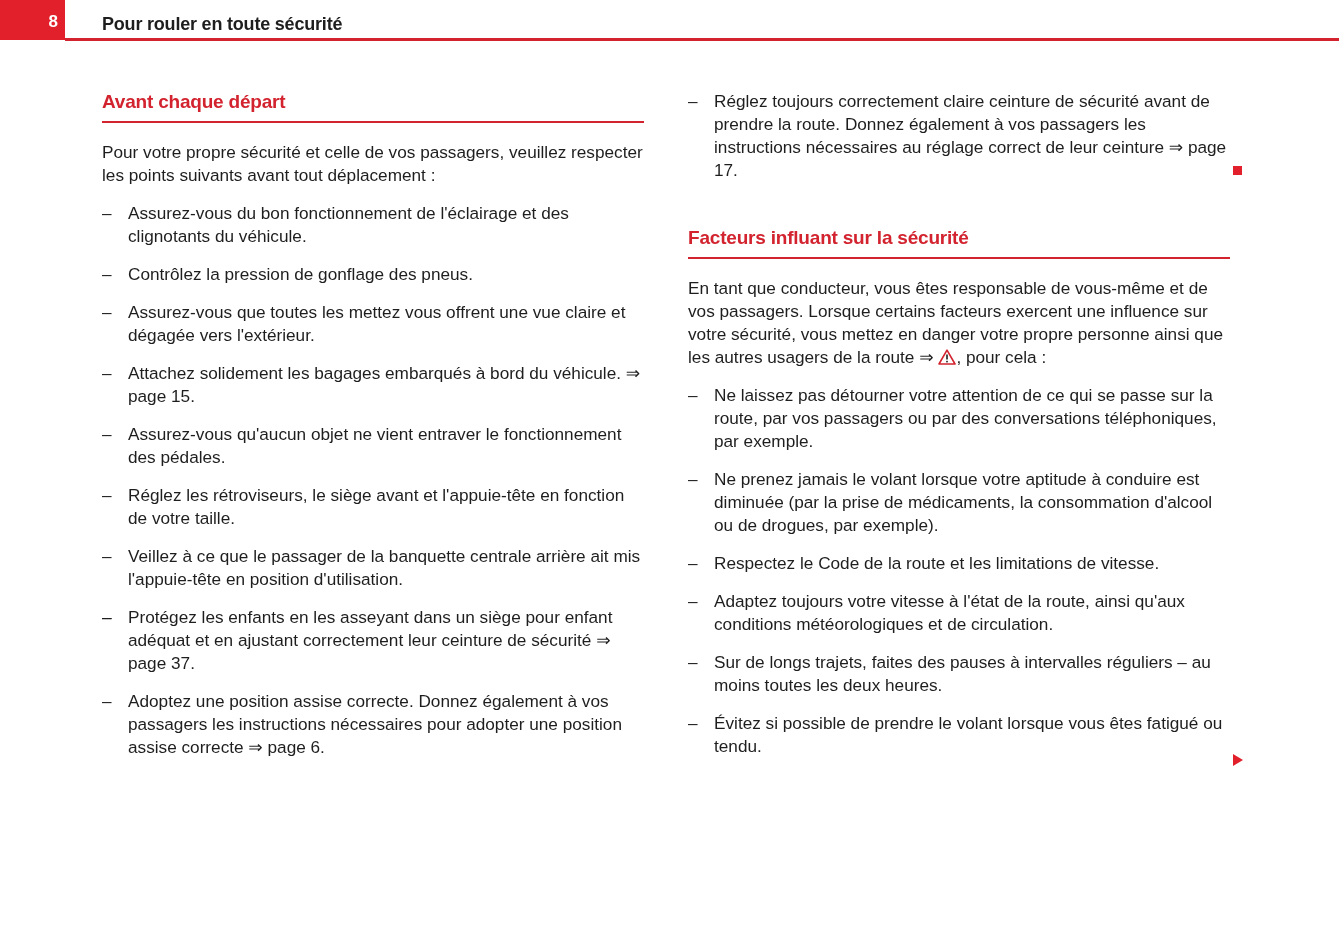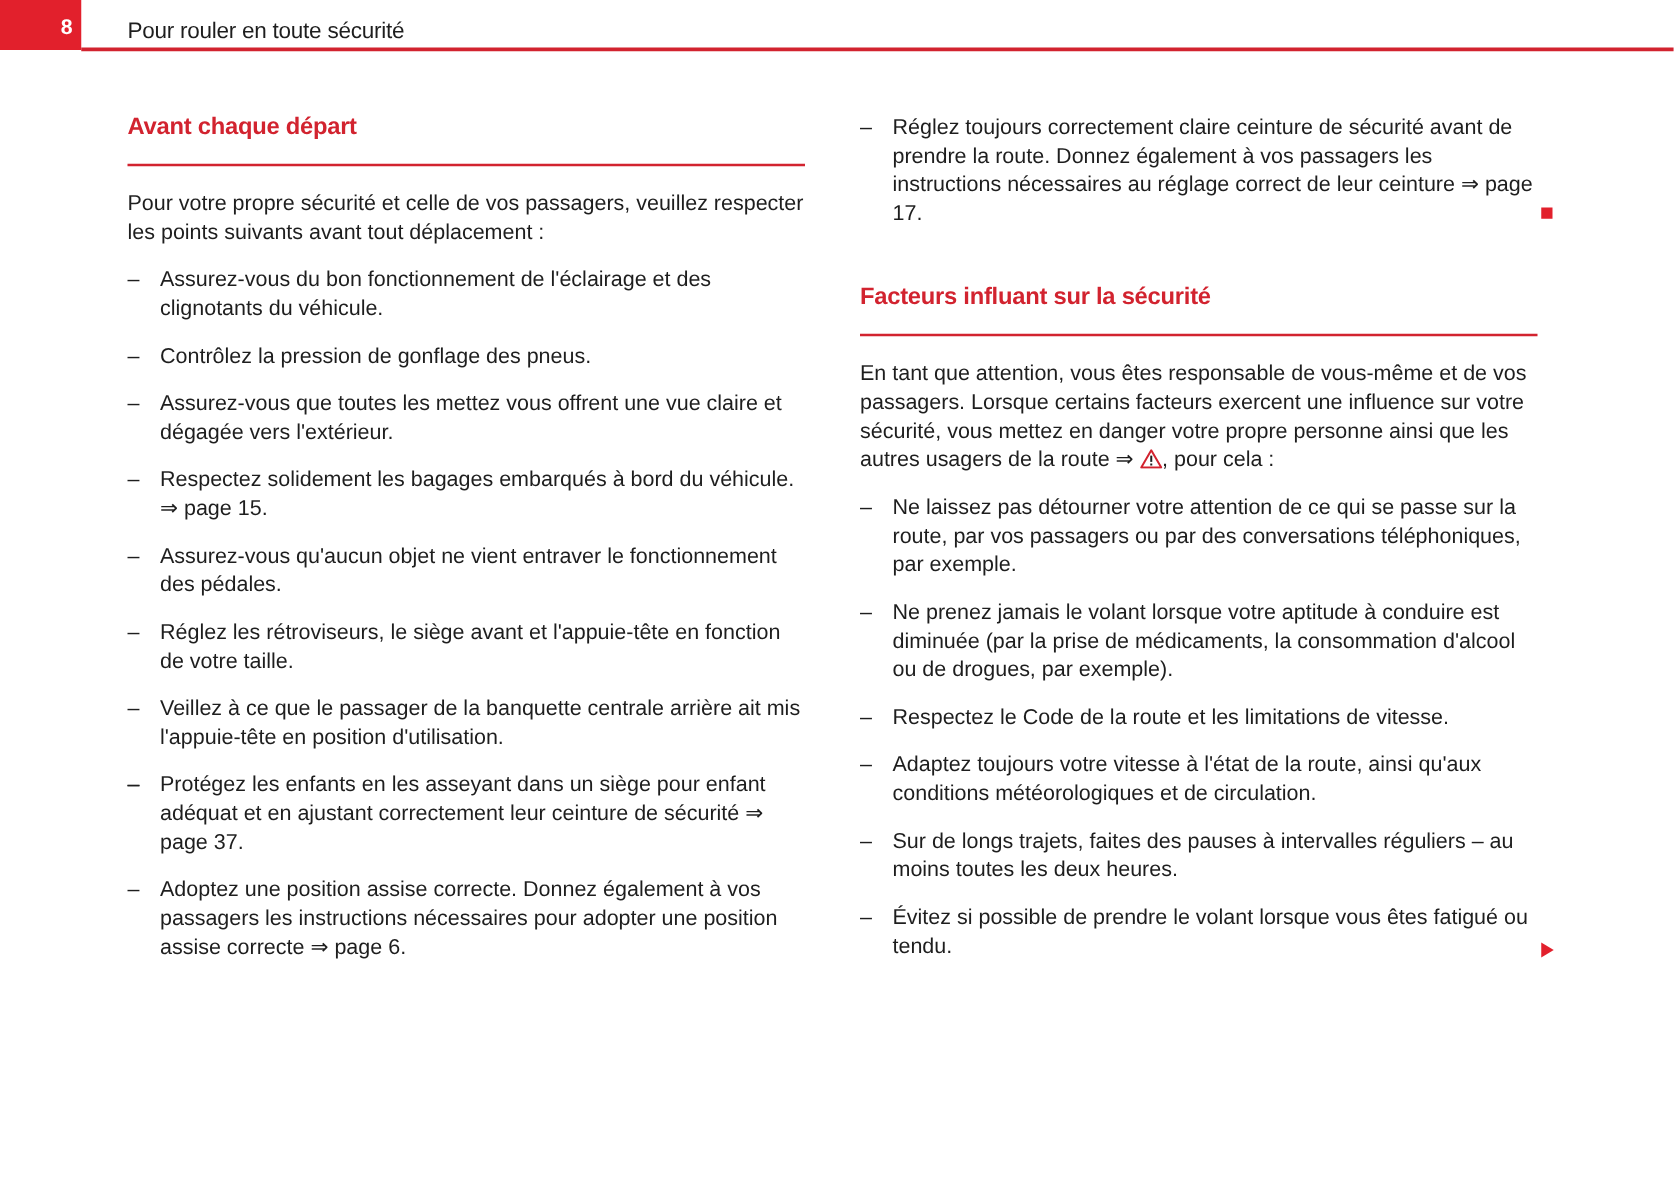--- a/index.html
+++ b/index.html
@@ -2,27 +2,27 @@
 <html><head>
 <meta charset="utf-8">
 <style>
   html, body { margin:0; padding:0; background:#ffffff; }
   body { width:1339px; height:945px; position:relative; overflow:hidden;
          font-family:"Liberation Sans", sans-serif; color:#1e1e1e; }
   .header-band { position:absolute; left:0; top:0; width:65px; height:40px; background:#e2202c; }
   .page-num { position:absolute; left:0; top:12px; width:58px; text-align:right;
               color:#fff; font-weight:bold; font-size:17px; }
   .header-line { position:absolute; left:65px; top:38px; right:0; height:3px; background:#d2232f; }
-  .running-title { position:absolute; left:102px; top:14px; font-size:18px; font-weight:normal;
+  .running-title { position:absolute; left:102px; top:14px; font-size:18px; font-weight:bold;
                    color:#1e1e1e; letter-spacing:-0.2px; }
   .col { position:absolute; font-size:17.2px; line-height:23px; }
   .col-left { left:102px; top:90px; width:542px; }
   .col-right { left:688px; top:90px; width:542px; }
   .section-title { color:#d2232f; font-weight:bold; font-size:19px; letter-spacing:-0.2px;
-                   padding-bottom:17px; border-bottom:2px solid #d2232f; margin:0 0 18px 0; line-height:24px; }
+                   padding-bottom:7px; border-bottom:2px solid #d2232f; margin:0 0 18px 0; line-height:24px; }
   p.intro { margin:0 0 15px 0; }
   ul.dash { list-style:none; margin:0; padding:0; }
   ul.dash li { position:relative; padding-left:26px; margin-bottom:15px; }
   ul.dash li .dash-mark { position:absolute; left:0; top:0; }
   .warn-icon { display:inline-block; width:18px; height:16px; vertical-align:-2px; }
   .end-square { position:absolute; left:1233px; top:166px; width:9px; height:9px; background:#e2202c; }
   .continue-arrow { position:absolute; left:1233px; top:754px; width:0; height:0;
                     border-top:6px solid transparent; border-bottom:6px solid transparent;
                     border-left:10px solid #e2202c; }
 </style>
@@ -34,36 +34,36 @@
 <div class="header-line"></div>
 <div class="running-title">Pour rouler en toute sécurité</div>
 
 <div class="col col-left">
   <h2 class="section-title">Avant chaque départ</h2>
   <p class="intro">Pour votre propre sécurité et celle de vos passagers, veuillez respecter les points suivants avant tout déplacement :</p>
   <ul class="dash">
     <li><span class="dash-mark">–</span><span>Assurez-vous du bon fonctionnement de l'éclairage et des clignotants du véhicule.</span></li>
     <li><span class="dash-mark">–</span><span>Contrôlez la pression de gonflage des pneus.</span></li>
     <li><span class="dash-mark">–</span><span>Assurez-vous que toutes les mettez vous offrent une vue claire et dégagée vers l'extérieur.</span></li>
-    <li><span class="dash-mark">–</span><span>Respectez solidement les bagages embarqués à bord du véhicule. </span><span>⇒ page 15.</span></li>
+    <li><span class="dash-mark">–</span><span>Attachez solidement les bagages embarqués à bord du véhicule. </span><span>⇒ page 15.</span></li>
     <li><span class="dash-mark">–</span><span>Assurez-vous qu'aucun objet ne vient entraver le fonctionnement des pédales.</span></li>
     <li><span class="dash-mark">–</span><span>Réglez les rétroviseurs, le siège avant et l'appuie-tête en fonction de votre taille.</span></li>
     <li><span class="dash-mark">–</span><span>Veillez à ce que le passager de la banquette centrale arrière ait mis l'appuie-tête en position d'utilisation.</span></li>
     <li><span class="dash-mark">–</span></li>
     <li><span class="dash-mark">–</span><span>Protégez les enfants en les asseyant dans un siège pour enfant adéquat et en ajustant correctement leur ceinture de sécurité </span><span>⇒ page 37.</span></li>
     <li><span class="dash-mark">–</span><span>Adoptez une position assise correcte. Donnez également à vos passagers les instructions nécessaires pour adopter une position assise correcte </span><span>⇒ page 6.</span></li>
   </ul>
 </div>
 
 <div class="col col-right">
   <ul class="dash" style="margin-bottom:44px">
     <li><span class="dash-mark">–</span><span>Réglez toujours correctement claire ceinture de sécurité avant de prendre la route. Donnez également à vos passagers les instructions nécessaires au réglage correct de leur ceinture </span><span>⇒ page 17.</span></li>
   </ul>
   <h2 class="section-title">Facteurs influant sur la sécurité</h2>
-  <p class="intro"><span>En tant que attention, vous êtes responsable de vous-même et de vos passagers. Lorsque certains facteurs exercent une influence sur votre sécurité, vous mettez en danger votre propre personne ainsi que les autres usagers de la route ⇒ </span><span class="warn-icon"><svg width="18" height="16" viewBox="0 0 18 16">
+  <p class="intro"><span>En tant que conducteur, vous êtes responsable de vous-même et de vos passagers. Lorsque certains facteurs exercent une influence sur votre sécurité, vous mettez en danger votre propre personne ainsi que les autres usagers de la route ⇒ </span><span class="warn-icon"><svg width="18" height="16" viewBox="0 0 18 16">
           <path d="M9 1.2 L17 15 L1 15 Z" fill="none" stroke="#d2232f" stroke-width="1.6" stroke-linejoin="round"></path>
           <rect x="8.2" y="5.5" width="1.6" height="5" fill="#1e1e1e"></rect>
           <rect x="8.2" y="11.8" width="1.6" height="1.6" fill="#1e1e1e"></rect>
         </svg></span><span>, pour cela :</span></p>
   <ul class="dash">
     <li><span class="dash-mark">–</span><span>Ne laissez pas détourner votre attention de ce qui se passe sur la route, par vos passagers ou par des conversations téléphoniques, par exemple.</span></li>
     <li><span class="dash-mark">–</span><span>Ne prenez jamais le volant lorsque votre aptitude à conduire est diminuée (par la prise de médicaments, la consommation d'alcool ou de drogues, par exemple).</span></li>
     <li><span class="dash-mark">–</span><span>Respectez le Code de la route et les limitations de vitesse.</span></li>
     <li><span class="dash-mark">–</span><span>Adaptez toujours votre vitesse à l'état de la route, ainsi qu'aux conditions météorologiques et de circulation.</span></li>
     <li><span class="dash-mark">–</span><span>Sur de longs trajets, faites des pauses à intervalles réguliers – au moins toutes les deux heures.</span></li>

